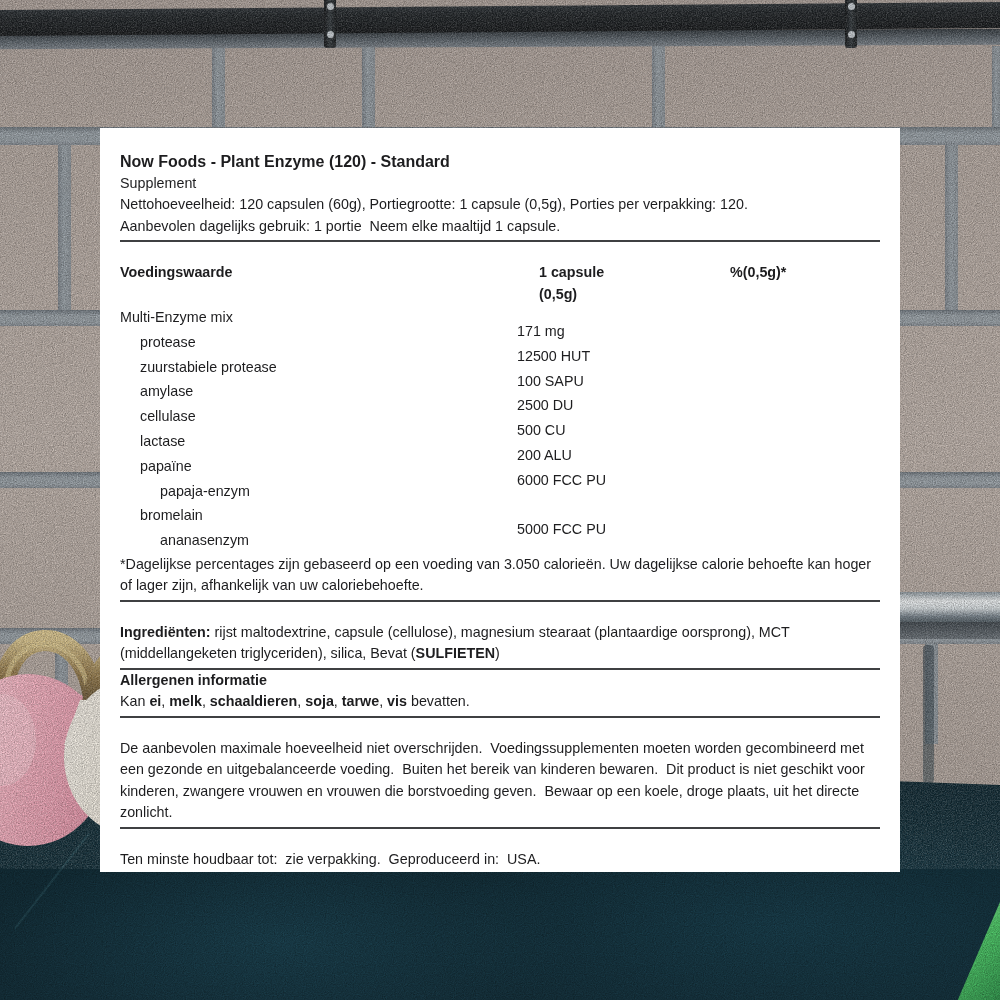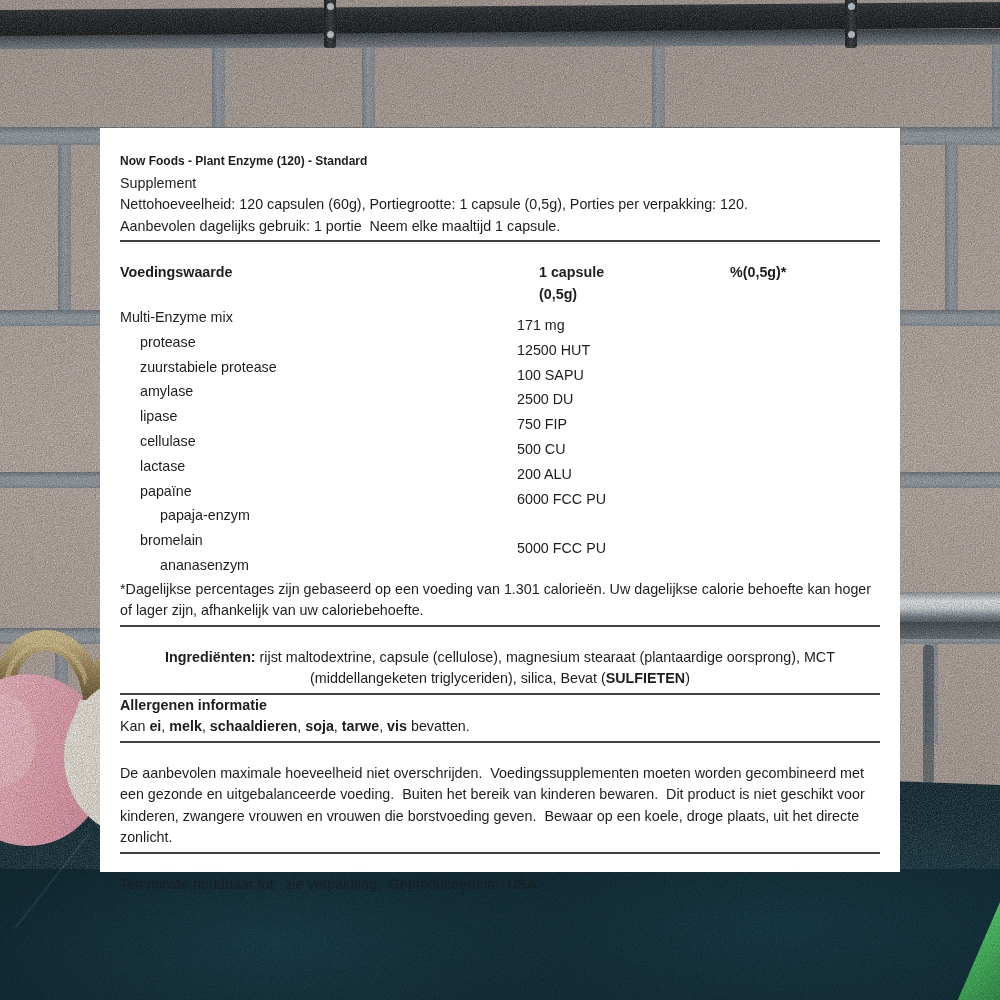--- a/index.html
+++ b/index.html
@@ -39,31 +39,31 @@
   .green-eq{position:absolute;left:952px;top:902px;width:48px;height:98px;
     background:linear-gradient(135deg,var(--green-hi) 0%,var(--green) 45%,#379952 100%);
     clip-path:polygon(100% 0,100% 100%,12% 100%);}
   .kbs{position:absolute;left:0;top:555px;}
   .noise{position:absolute;inset:0;pointer-events:none;}
   .panel{position:absolute;left:100px;top:128px;width:800px;height:744px;
     background:var(--panel-bg);color:var(--ink);padding:23px 20px 0;
     font-size:14.3px;line-height:21.5px;}
   .panel p{white-space:pre-wrap;}
   .b{font-weight:bold;}
-  .title{font-weight:bold;font-size:12px;}
+  .title{font-weight:bold;font-size:16px;}
   .rule-after{border-bottom:2px solid var(--rule);padding-bottom:3px;margin-bottom:20px;}
   .thead{position:relative;margin-top:5px;height:43px;font-weight:bold;}
   .c2{position:absolute;left:419px;top:0;width:120px;}
   .c3{position:absolute;left:610px;top:0;text-align:center;}
   .trows{position:relative;}
   .trow{position:relative;height:24.8px;line-height:24.8px;}
   .trow .lab.i1{padding-left:20px;}
   .trow .lab.i2{padding-left:40px;}
-  .trow .val{position:absolute;left:397px;top:8px;text-align:right;}
-  .sec{margin:0;text-align:center;}
+  .trow .val{position:absolute;left:397px;top:14px;text-align:right;}
+  .sec{margin:0;}
   .footnote{margin-top:1px;}
 </style>
 </head>
 <body>
 
 <div class="scene">
   <div class="wall"></div>
 
   <div class="mh" style="top:127px;height:18px;"></div>
   <div class="mh" style="top:310px;height:16px;"></div>
@@ -159,30 +159,29 @@
       <span style="display:block">(0,5g)</span>
     </span>
     <span class="c3">%(0,5g)*</span>
   </div>
 
   <div class="trows">
       <div class="trow"><span class="lab i0">Multi-Enzyme mix</span><span class="val">171 mg</span></div>
       <div class="trow"><span class="lab i1">protease</span><span class="val">12500 HUT</span></div>
       <div class="trow"><span class="lab i1">zuurstabiele protease</span><span class="val">100 SAPU</span></div>
       <div class="trow"><span class="lab i1">amylase</span><span class="val">2500 DU</span></div>
-      <div class="trow"><span class="lab i1">lipase</span><span class="val">750 FIP</span></div>
       <div class="trow"><span class="lab i1">cellulase</span><span class="val">500 CU</span></div>
       <div class="trow"><span class="lab i1">lactase</span><span class="val">200 ALU</span></div>
       <div class="trow"><span class="lab i1">papaïne</span><span class="val">6000 FCC PU</span></div>
       <div class="trow"><span class="lab i2">papaja-enzym</span><span class="val"></span></div>
       <div class="trow"><span class="lab i1">bromelain</span><span class="val">5000 FCC PU</span></div>
       <div class="trow"><span class="lab i2">ananasenzym</span><span class="val"></span></div>
     </div>
 
-  <p class="footnote rule-after">*Dagelijkse percentages zijn gebaseerd op een voeding van 1.301 calorieën. Uw dagelijkse calorie behoefte kan hoger of lager zijn, afhankelijk van uw caloriebehoefte.</p>
+  <p class="footnote rule-after">*Dagelijkse percentages zijn gebaseerd op een voeding van 3.050 calorieën. Uw dagelijkse calorie behoefte kan hoger of lager zijn, afhankelijk van uw caloriebehoefte.</p>
 
   <p class="sec rule-after"><span class="b">Ingrediënten:</span><span> rijst maltodextrine, capsule (cellulose), magnesium stearaat (plantaardige oorsprong), MCT (middellangeketen triglyceriden), silica, Bevat (</span><span class="b">SULFIETEN</span><span>)</span></p>
 
   <p class="b">Allergenen informatie</p>
   <p class="rule-after"><span>Kan </span><span class="b">ei</span><span>, </span><span class="b">melk</span><span>, </span><span class="b">schaaldieren</span><span>, </span><span class="b">soja</span><span>, </span><span class="b">tarwe</span><span>, </span><span class="b">vis</span><span> bevatten.</span></p>
 
   <p class="rule-after">De aanbevolen maximale hoeveelheid niet overschrijden.  Voedingssupplementen moeten worden gecombineerd met een gezonde en uitgebalanceerde voeding.  Buiten het bereik van kinderen bewaren.  Dit product is niet geschikt voor kinderen, zwangere vrouwen en vrouwen die borstvoeding geven.  Bewaar op een koele, droge plaats, uit het directe zonlicht.</p>
 
   <p>Ten minste houdbaar tot:  zie verpakking.  Geproduceerd in:  USA.</p>
 </div>

